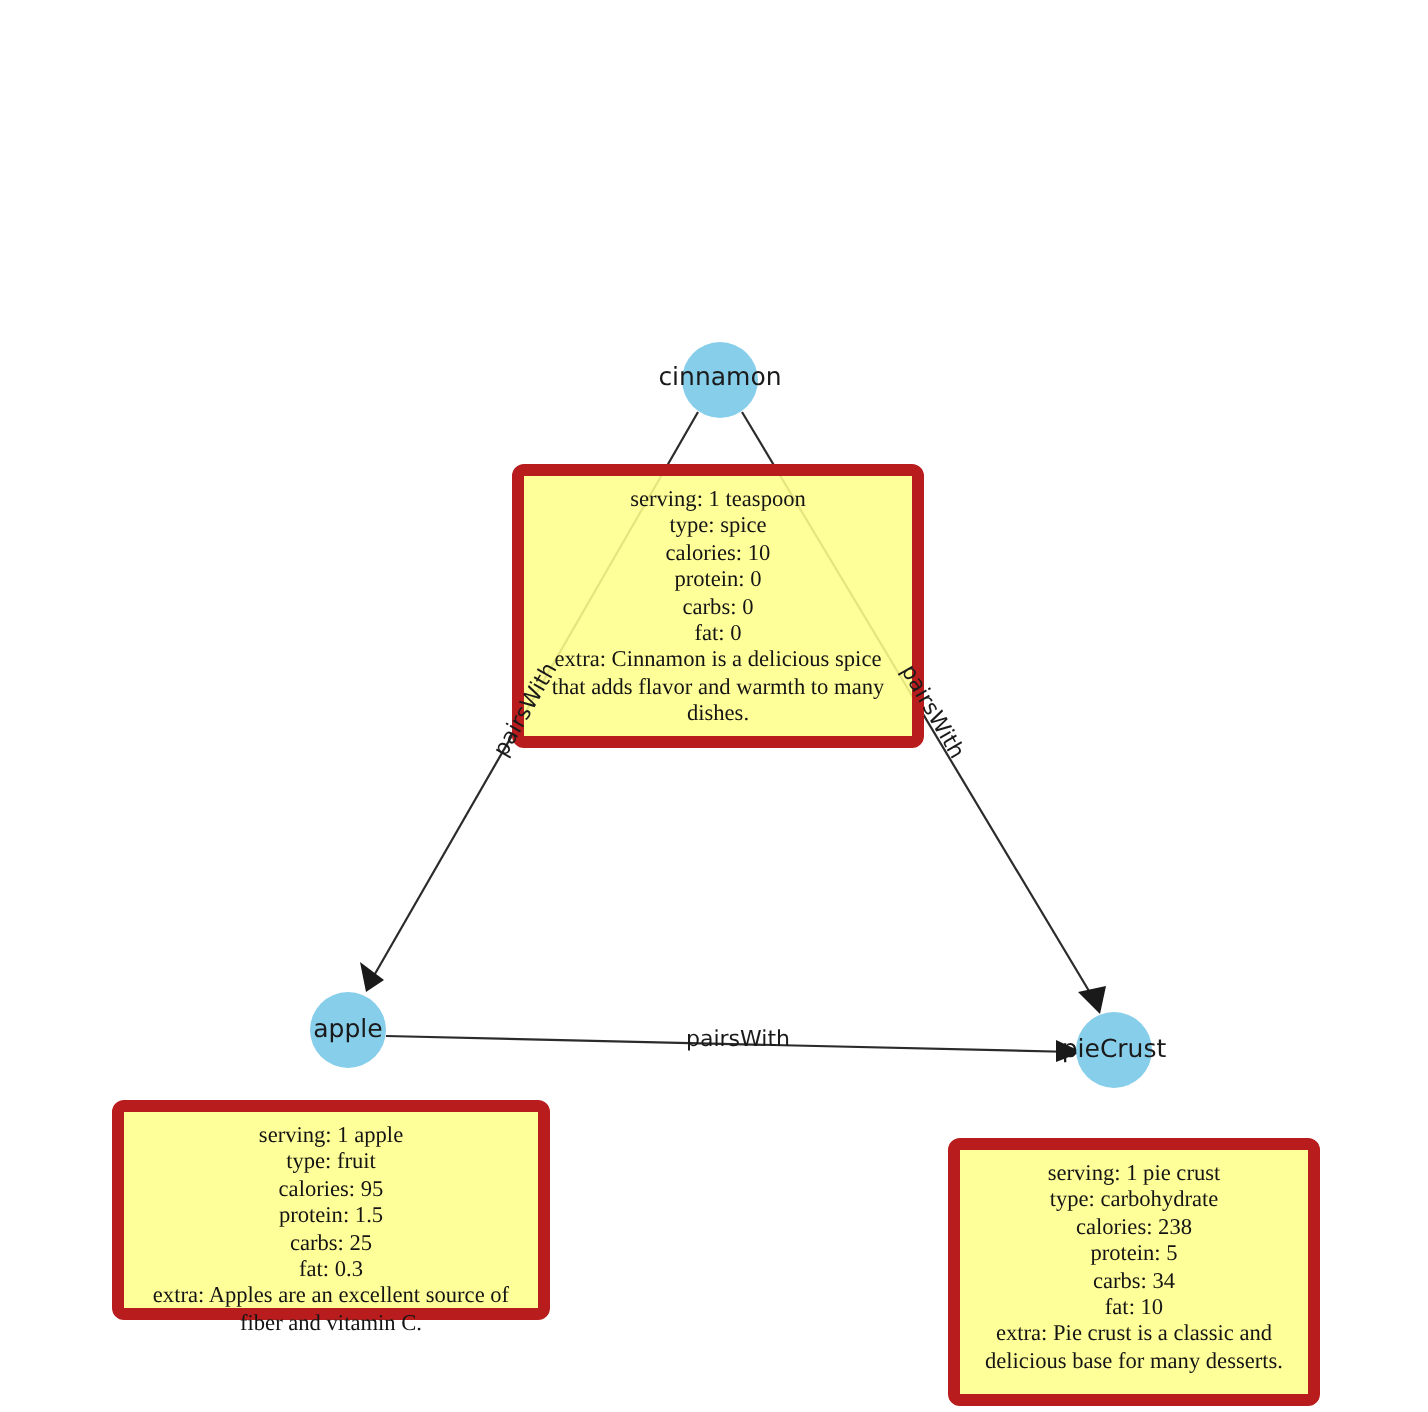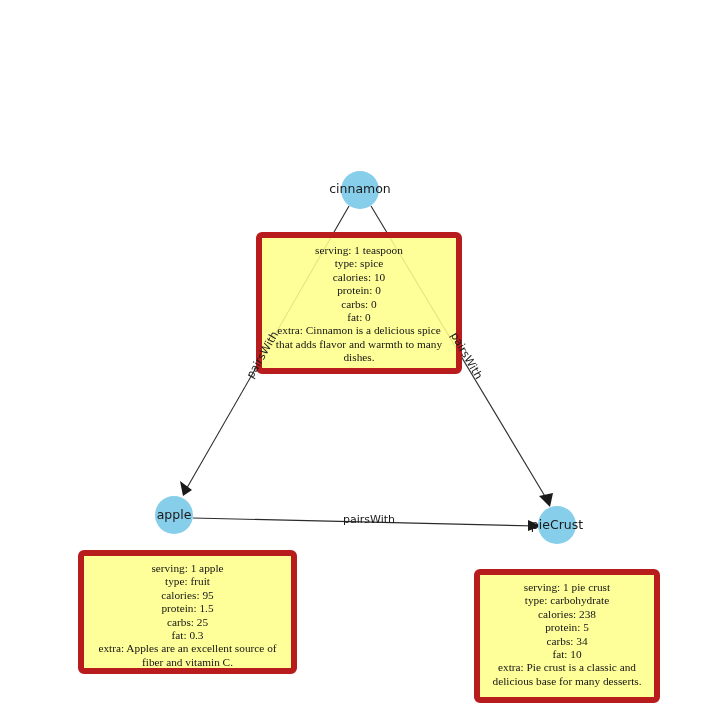--- a/index.html
+++ b/index.html
@@ -66,24 +66,24 @@
     padding: 6px 8px;
     white-space: pre-line;
   }
   #tooltip-cinnamon {
     left: 256px;
     top: 232px;
     width: 206px;
     height: 142px;
   }
   #tooltip-apple {
-    left: 78px;
+    left: 56px;
     top: 550px;
     width: 219px;
-    height: 124px;
+    height: 110px;
   }
   #tooltip-piecrust {
     left: 474px;
     top: 569px;
     width: 186px;
     height: 134px;
   }
 </style>
 </head>
 <body>

